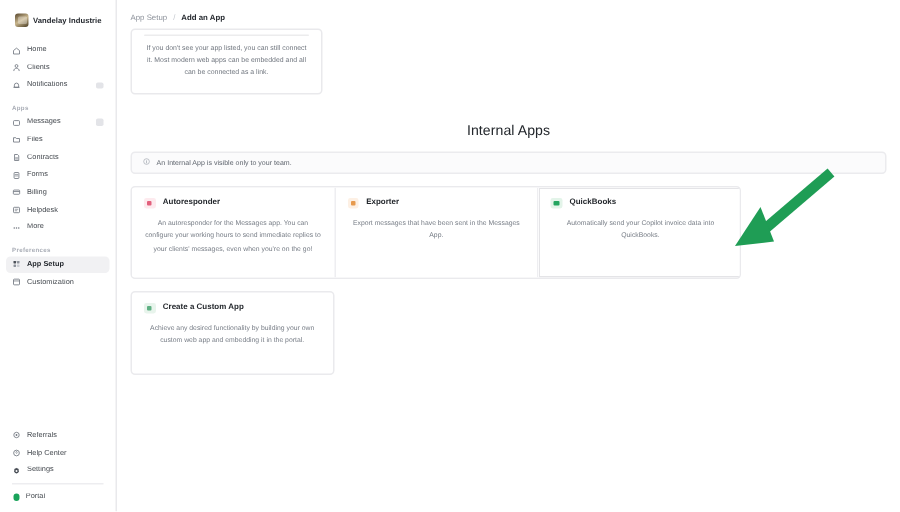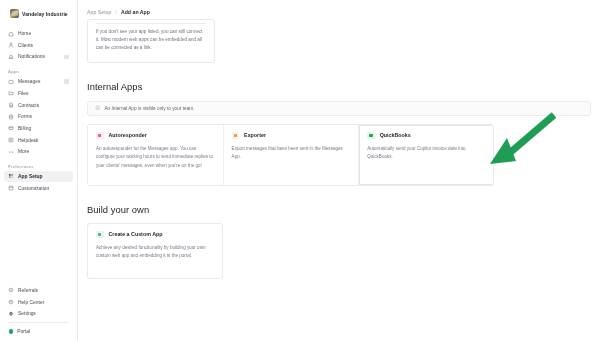--- a/index.html
+++ b/index.html
@@ -144,21 +144,21 @@
     display: flex;
     align-items: center;
     gap: 4px;
     padding: 5px 0 0 9px;
     height: 18px;
   }
   .bc-item { font-size: 5.2px; color: #8d929b; letter-spacing: 0.02px; }
   .bc-sep  { font-size: 5.2px; color: #c3c7ce; }
   .bc-item.current { color: #1f2329; font-weight: 700; }
 
-  .content { padding: 0 9px 0 9px; }
+  .content { padding: 0 9px 0 9px; text-align: center; }
 
   
   .top-card {
     border: 1px solid #e9e9ec;
     border-radius: 3px;
     background: #fff;
     margin-top: 1px;
     padding: 8px 8px 9px 8px;
     width: 128px;
     position: relative;
@@ -517,21 +517,20 @@
           <div class="card-head">
             <span class="card-ico" style="background:#e3f4e9">
               <span class="inner" style="background:#23a55f"></span>
             </span>
             <span class="card-title">QuickBooks</span>
           </div>
           <p class="card-desc">Automatically send your Copilot invoice data into QuickBooks.</p>
         </div>
       </div>
 
-      <h2 class="section-title">Build your own</h2>
 
       <div class="solo-card">
         <div class="card-head">
           <span class="card-ico" style="background:#e8f4ec">
             <span class="inner" style="background:#5fb083"></span>
           </span>
           <span class="card-title">Create a Custom App</span>
         </div>
         <p class="card-desc">Achieve any desired functionality by building your own custom web app and embedding it in the portal.</p>
       </div>

